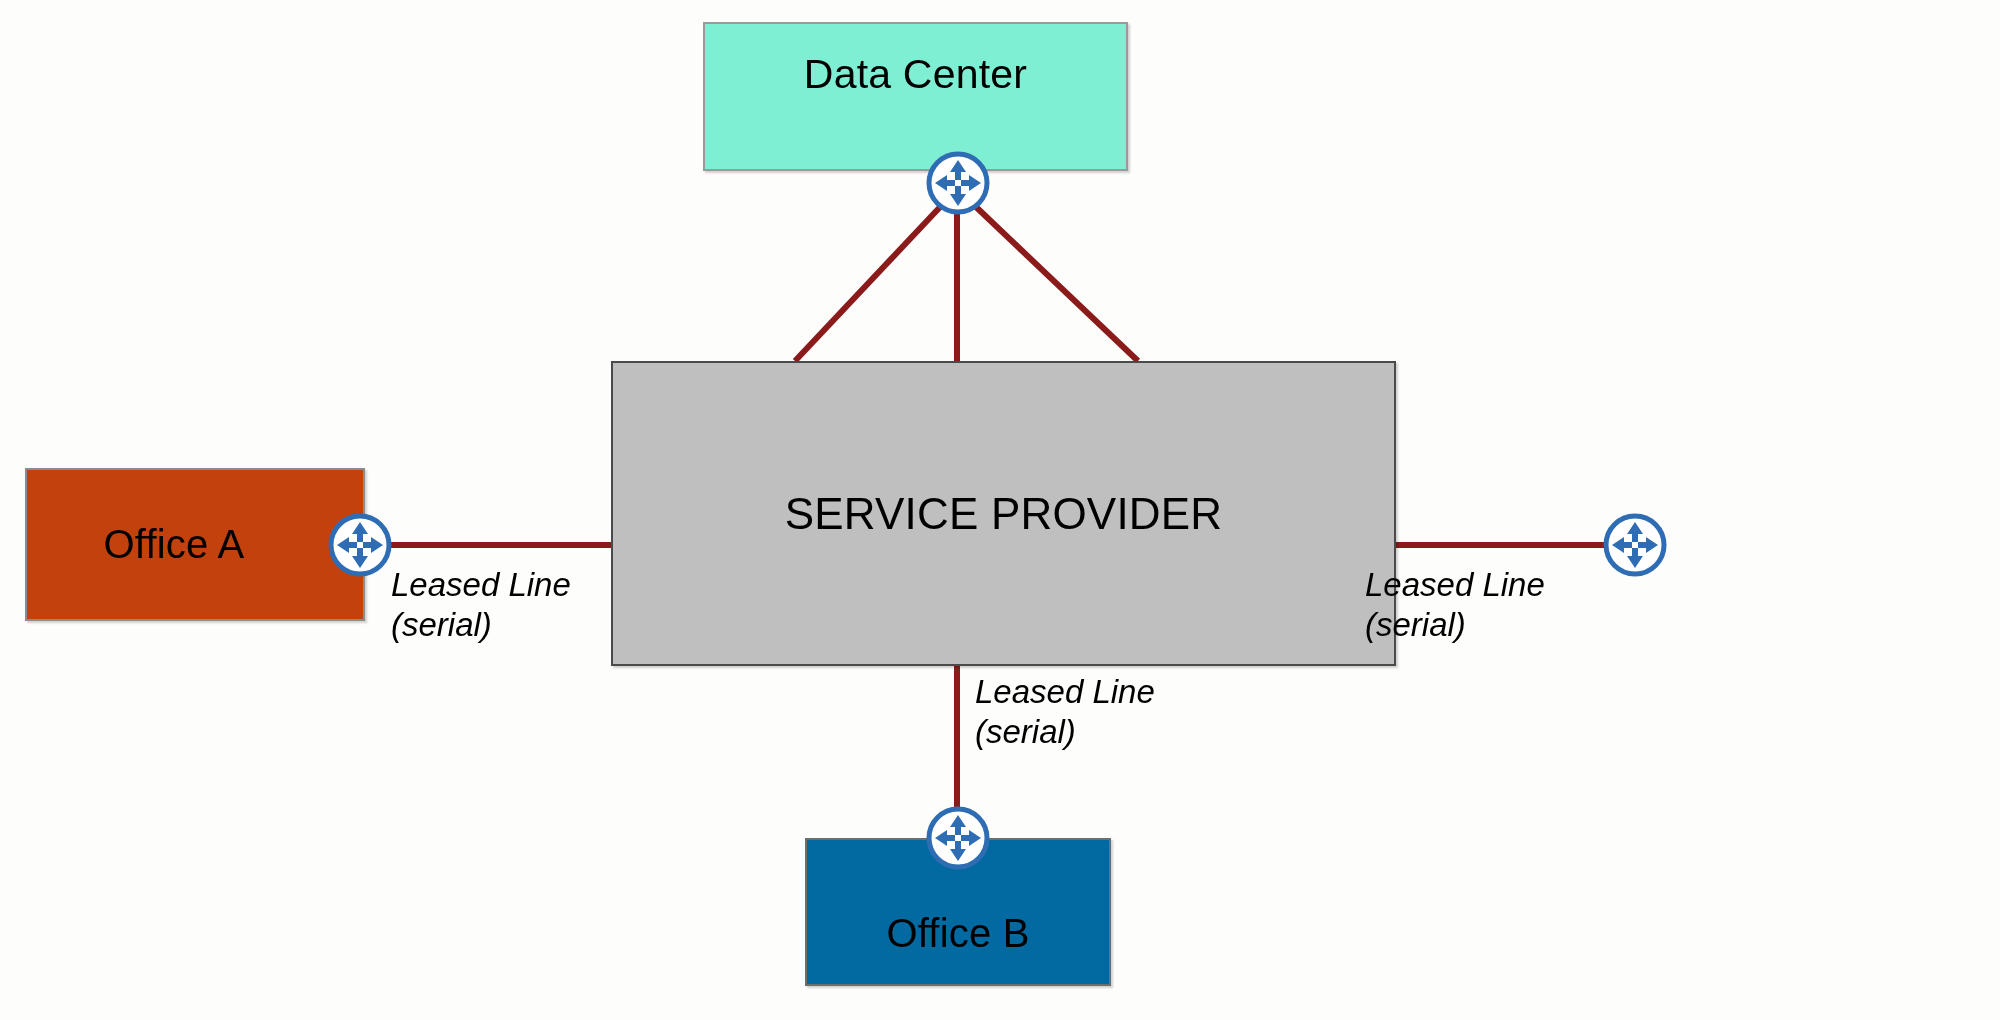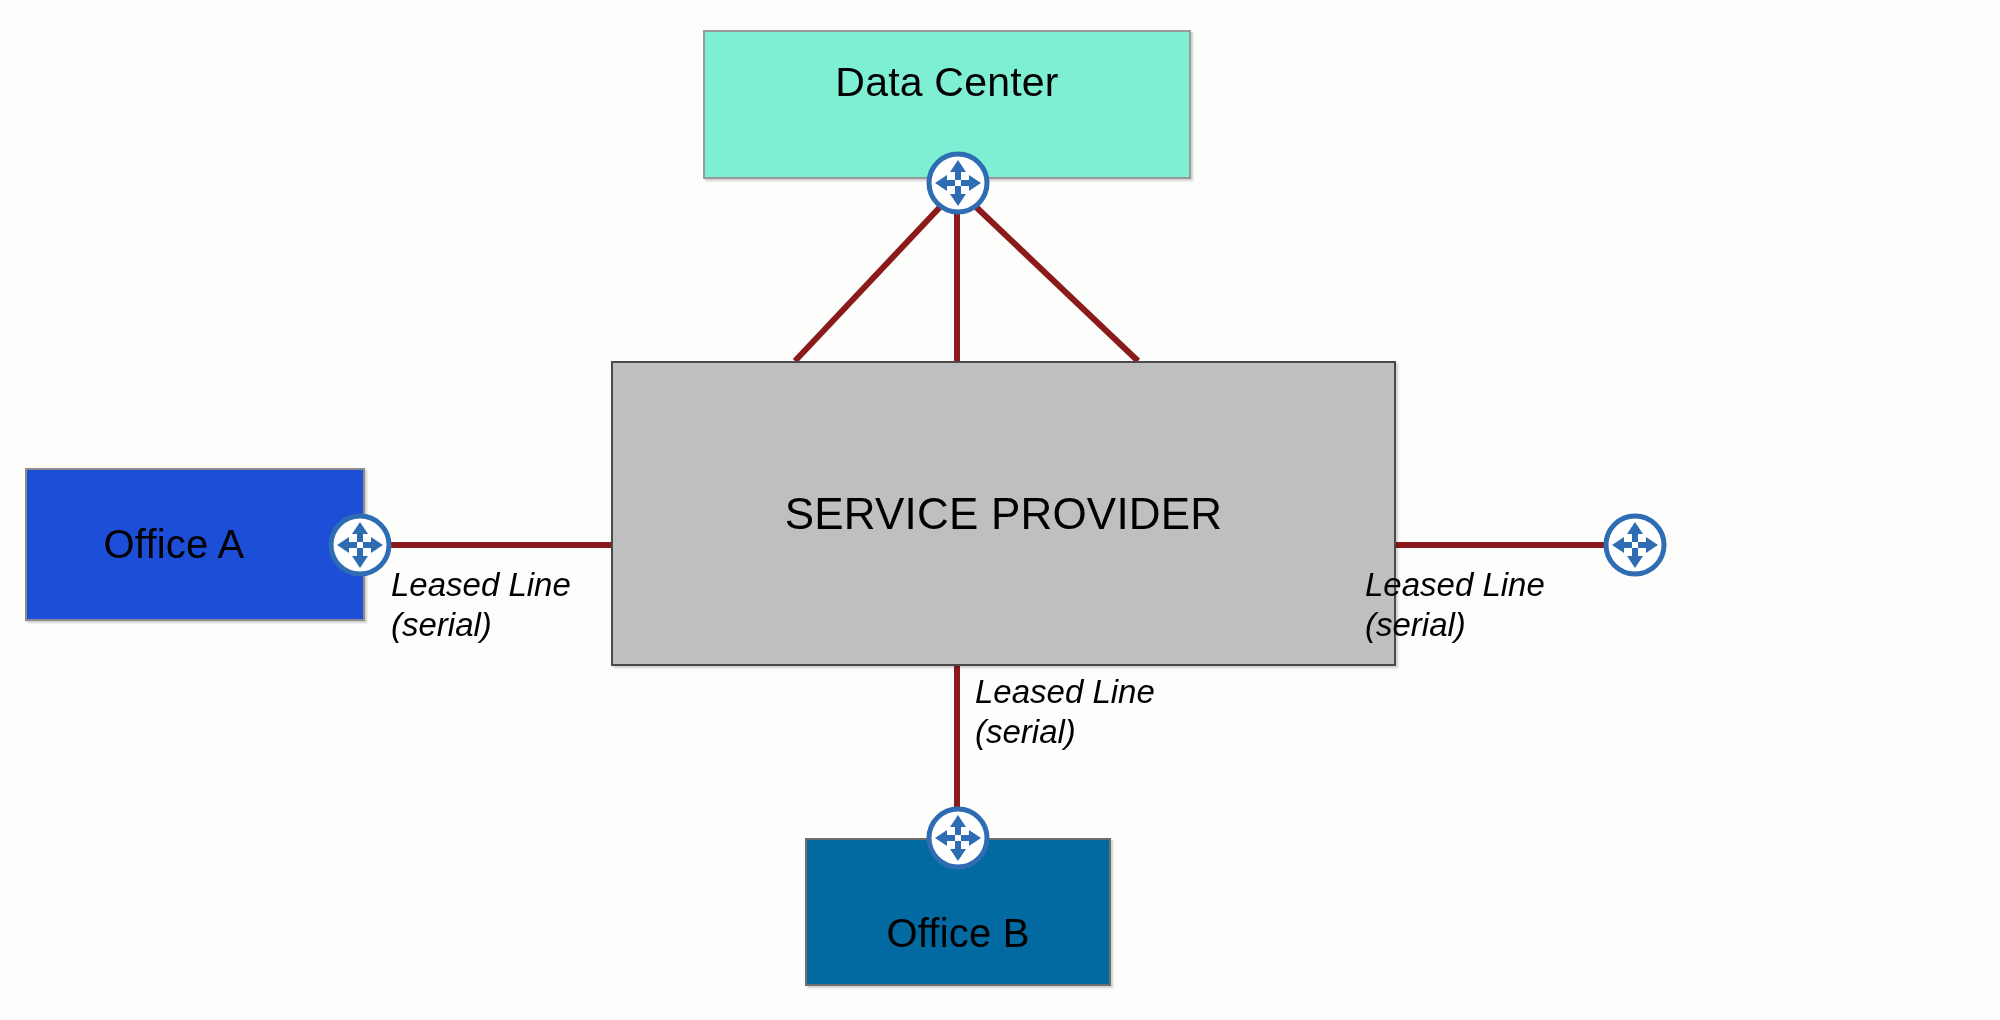--- a/index.html
+++ b/index.html
@@ -39,22 +39,22 @@
   }
   .node-label {
     color: #000000;
     font-weight: 400;
     letter-spacing: 0.2px;
     white-space: nowrap;
   }
 
   #node-data-center {
     left: 703px;
-    top: 30px;
-    width: 488px;
+    top: 22px;
+    width: 425px;
     height: 149px;
     background: #7FEFD4;
     border-color: #9a9a9a;
   }
   #node-data-center .node-label {
     font-size: 41px;
     margin-bottom: 44px;
   }
 
   #node-service-provider {
@@ -67,21 +67,21 @@
   }
   #node-service-provider .node-label {
     font-size: 44px;
   }
 
   #node-office-a {
     left: 25px;
     top: 468px;
     width: 340px;
     height: 153px;
-    background: #1d4ed8;
+    background: #c2410c;
     border-color: #8c8c8c;
   }
   #node-office-a .node-label {
     font-size: 40px;
     margin-right: 42px;
   }
 
   #node-office-b {
     left: 805px;
     top: 838px;

